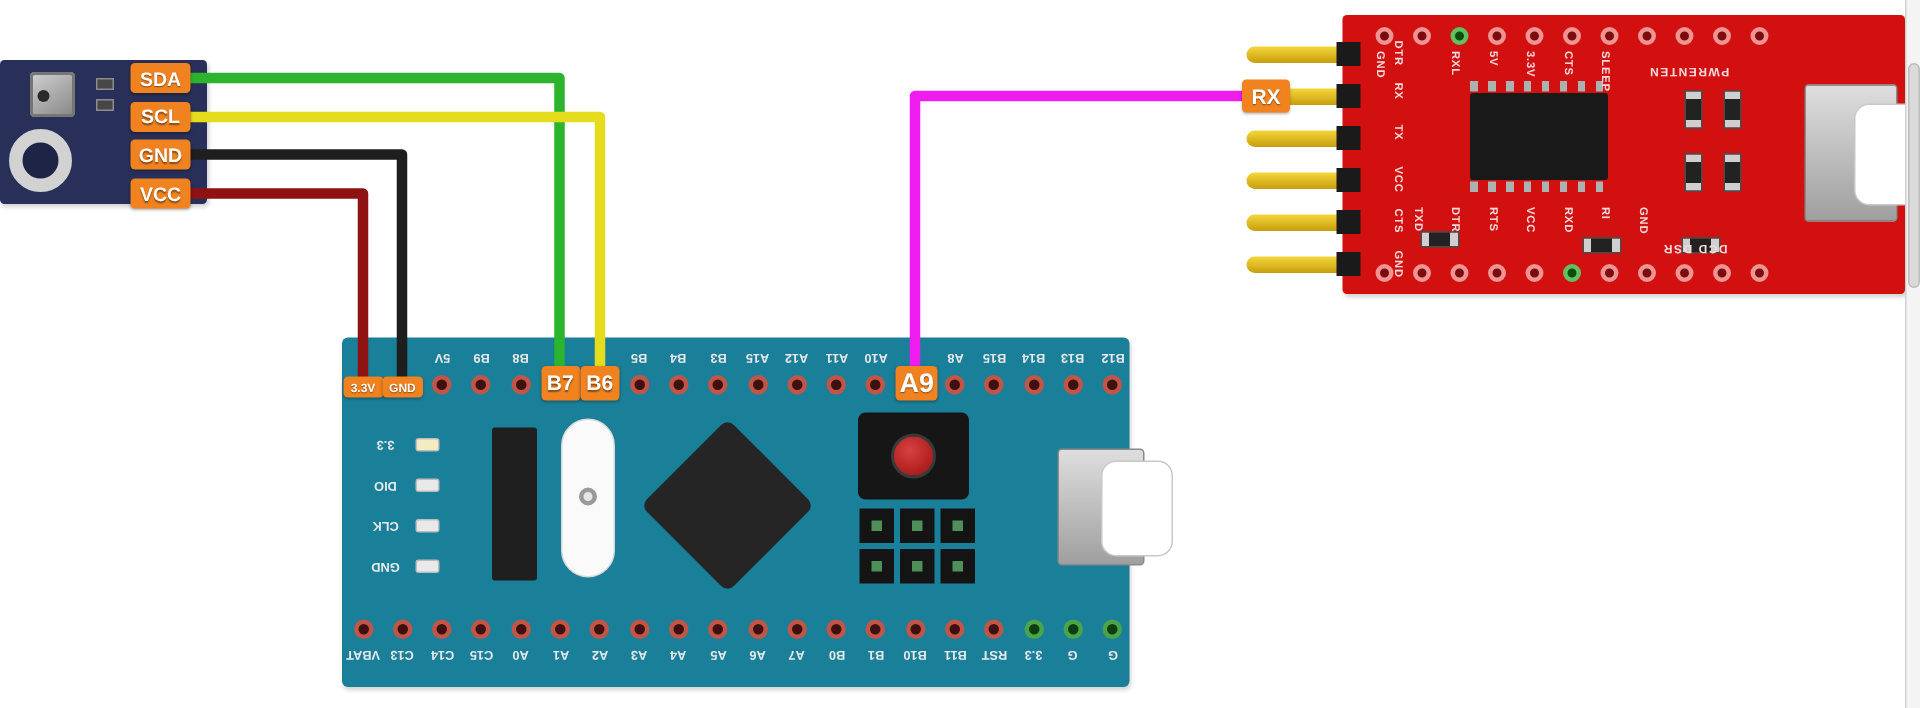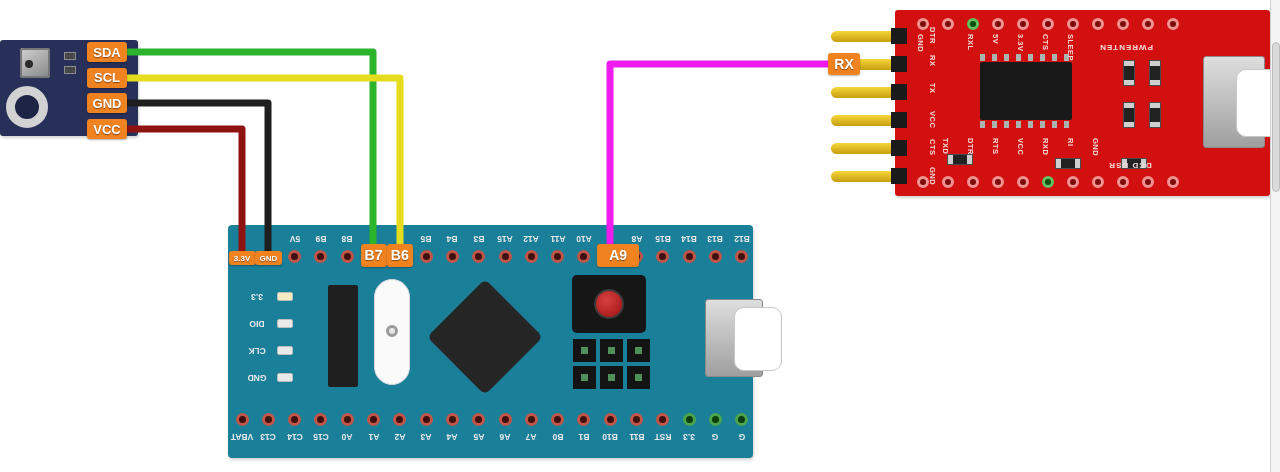--- a/index.html
+++ b/index.html
@@ -282,20 +282,20 @@
 
   <div id="badges">
       <div class="badge" style="left: 87px; top: 42px; width: 40px; height: 20px; font-size: 13px;">SDA</div>
       <div class="badge" style="left: 87px; top: 67.7px; width: 40px; height: 20px; font-size: 13px;">SCL</div>
       <div class="badge" style="left: 87px; top: 93.4px; width: 40px; height: 20px; font-size: 13px;">GND</div>
       <div class="badge" style="left: 87px; top: 119.1px; width: 40px; height: 20px; font-size: 13px;">VCC</div>
       <div class="badge" style="left: 228.5px; top: 251px; width: 27px; height: 14px; font-size: 8px;">3.3V</div>
       <div class="badge" style="left: 254.8px; top: 251px; width: 27px; height: 14px; font-size: 8px;">GND</div>
       <div class="badge" style="left: 360.5px; top: 243.5px; width: 26px; height: 23px; font-size: 14px;">B7</div>
       <div class="badge" style="left: 386.8px; top: 243.5px; width: 26px; height: 23px; font-size: 14px;">B6</div>
-      <div class="badge" style="left: 597.2px; top: 243.5px; width: 42px; height: 23px; font-size: 14px;">A9</div>
+      <div class="badge" style="left: 597.2px; top: 243.5px; width: 28px; height: 23px; font-size: 18px;">A9</div>
       <div class="badge" style="left: 828px; top: 53px; width: 32px; height: 22px; font-size: 14px;">RX</div>
     </div>
 
   <div id="scrollbar">
     <div id="scroll-thumb"></div>
   </div>
 </div>
 
 </body></html>

